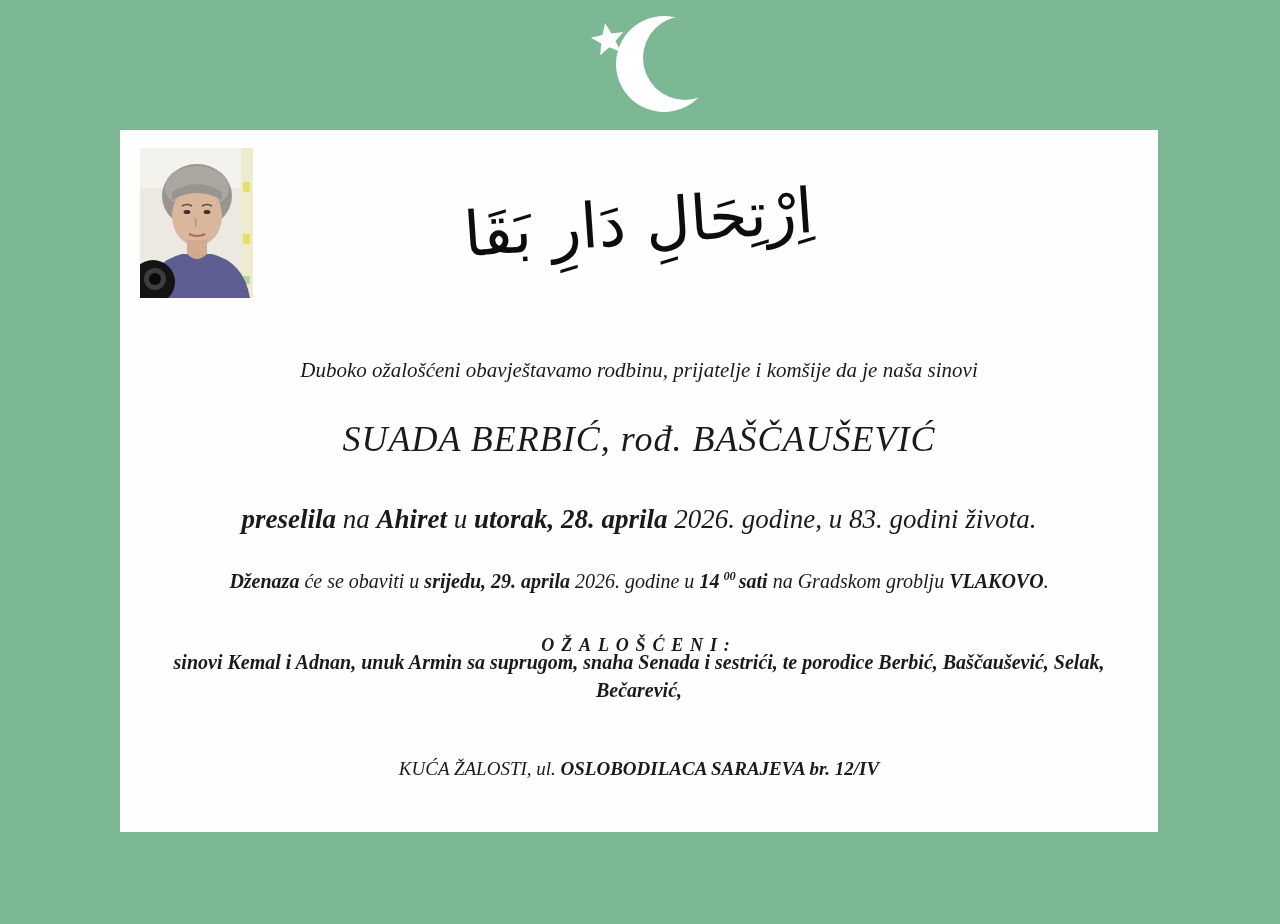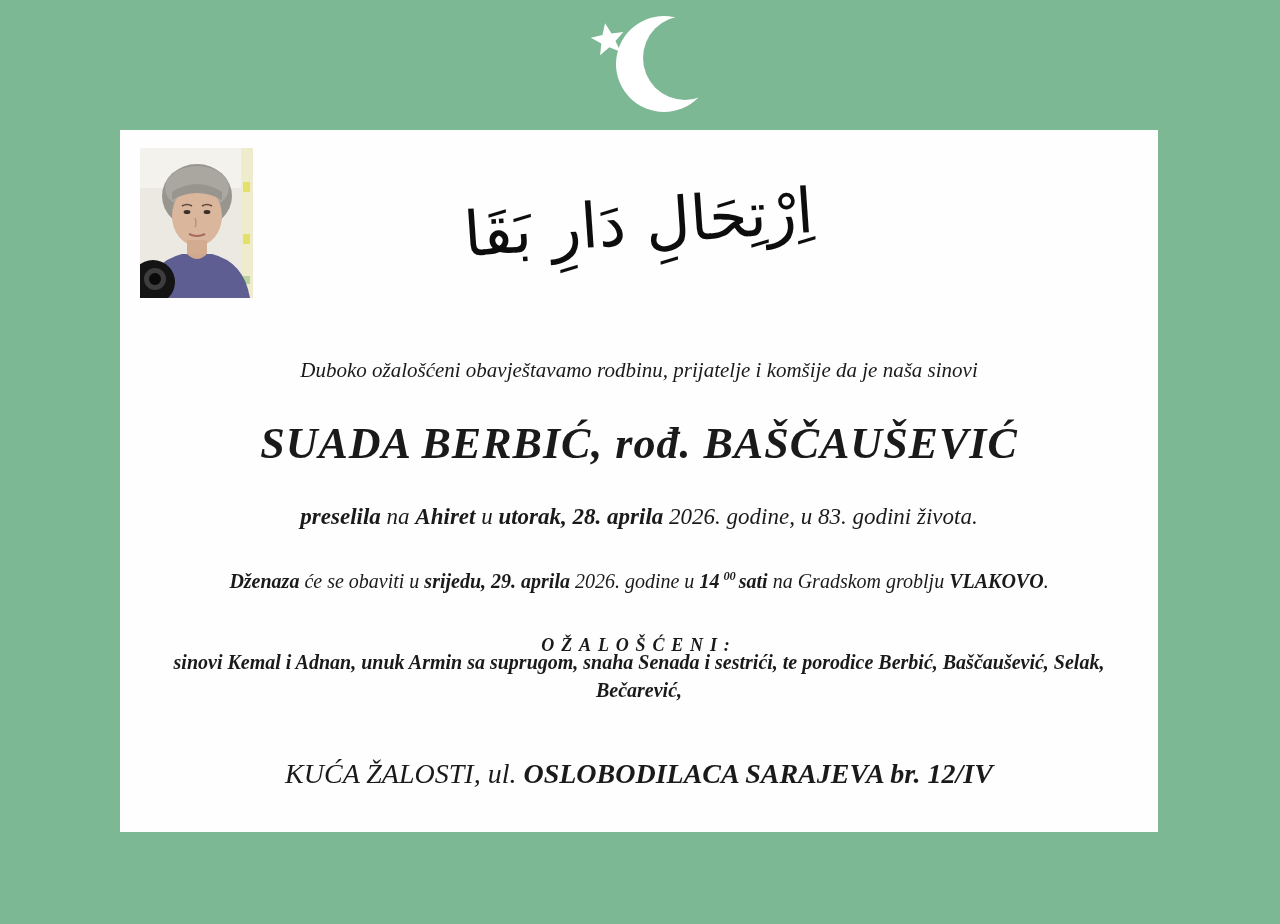--- a/index.html
+++ b/index.html
@@ -20,28 +20,28 @@
   .calligraphy{
     position:absolute;left:0;right:0;top:18px;height:160px;
     text-align:center;
     font-family:"DejaVu Sans", sans-serif;
     font-size:62px;line-height:150px;
     transform:rotate(-4deg);
     color:#0d0d0d;
   }
   .line{position:absolute;left:0;right:0;text-align:center;white-space:pre-wrap;}
   .intro{top:228px;font-size:21px;font-style:italic;}
-  .name{top:288px;font-size:44px;font-style:italic;font-weight:bold;letter-spacing:1px;}
-  .detail{top:374px;font-size:23px;font-style:italic;}
+  .name{top:288px;font-size:36px;font-style:italic;font-weight:normal;letter-spacing:1px;}
+  .detail{top:374px;font-size:27px;font-style:italic;}
   .funeral{top:439px;font-size:20px;font-style:italic;}
   .b{font-weight:bold;}
   .sup{font-weight:bold;font-size:0.62em;vertical-align:super;margin:0 3px 0 4px;}
   .heading{top:505px;font-size:18px;font-style:italic;font-weight:bold;letter-spacing:0.38em;}
   .mourners{top:519px;font-size:20px;font-style:italic;font-weight:bold;line-height:1.38;padding:0 14px;}
-  .house{top:628px;font-size:28px;font-style:italic;}
+  .house{top:628px;font-size:19px;font-style:italic;}
 </style>
 </head>
 <body>
 
 <div class="emblem">
   <svg width="160" height="120" viewBox="0 0 160 120">
     <circle cx="86" cy="58" r="48" fill="#ffffff"></circle>
     <circle cx="107" cy="52" r="42" fill="#7db894"></circle>
     <g transform="translate(30,34) rotate(-10)">
       <polygon fill="#ffffff" points="0,-17 4.6,-5.8 16.5,-5.3 7.2,2.2 10.4,13.7 0,7.3 -10.4,13.7 -7.2,2.2 -16.5,-5.3 -4.6,-5.8"></polygon>

